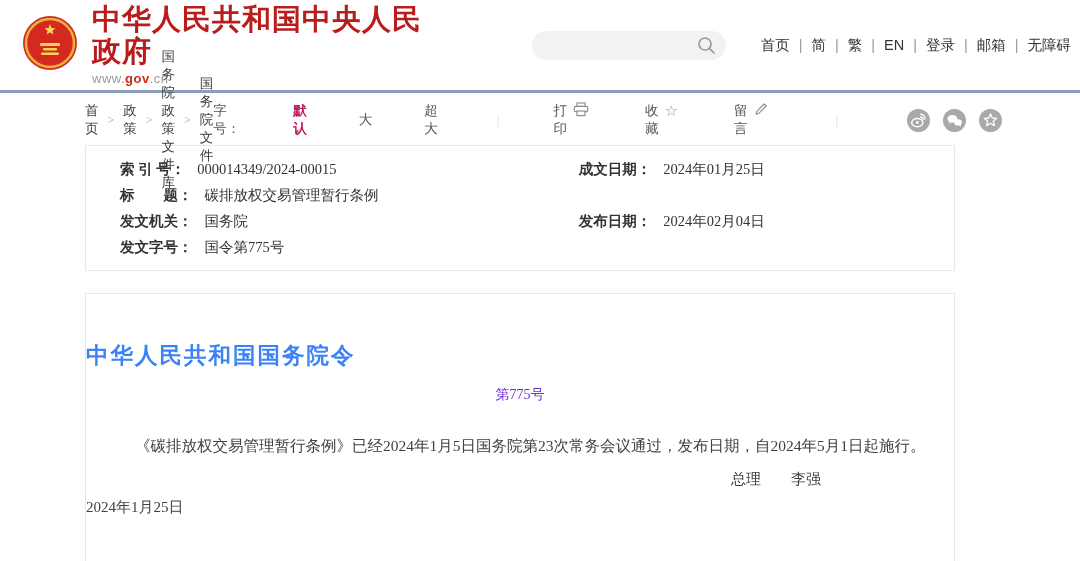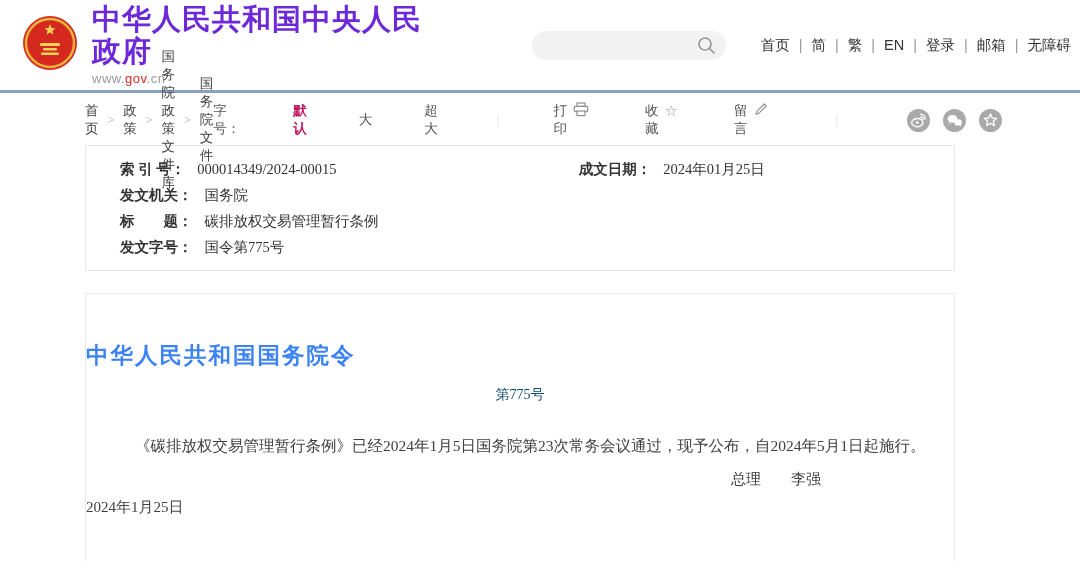--- a/index.html
+++ b/index.html
@@ -3,23 +3,23 @@
 <meta charset="utf-8">
 <style>
   * { box-sizing: border-box; margin: 0; padding: 0; }
   html, body { width: 1080px; height: 561px; overflow: hidden; background: #fff; }
   body { font-family: "Liberation Sans", "DejaVu Sans", sans-serif; }
 
   
   .header { height: 90px; display: flex; align-items: center; padding-left: 22px; background: #fff; }
   .brand { display: flex; align-items: center; cursor: pointer; }
   .brand-text { margin-left: 14px; }
-  .site-title { font-size: 29px; font-weight: bold; color: #6d28d9; letter-spacing: 1px; line-height: 1.1; }
+  .site-title { font-size: 29px; font-weight: bold; color: #b91c1c; letter-spacing: 1px; line-height: 1.1; }
   .site-url { font-size: 13px; color: #9a9a9a; margin-top: 4px; letter-spacing: 0.5px; }
-  .site-url .gov { color: #d5281e; font-weight: normal; }
+  .site-url .gov { color: #d5281e; font-weight: bold; }
 
   .search { width: 210px; height: 29px; background: #f2f2f2; border-radius: 15px; margin-left: 85px;
             position: relative; display: flex; align-items: center; }
   .search input { border: none; outline: none; background: transparent; width: 100%; height: 100%;
                   padding: 0 38px 0 16px; font-size: 14px; color: #333; }
   .search .mag { position: absolute; right: 10px; top: 5px; }
 
   .nav { display: flex; align-items: center; margin-left: 26px; font-size: 14.5px; color: #333; }
   .nav .nav-item { cursor: pointer; padding: 0 9px; white-space: nowrap; }
   .nav .sep { color: #999; font-weight: 300; }
@@ -52,21 +52,21 @@
               font-family: "Liberation Serif", "DejaVu Serif", serif; font-size: 14.5px; color: #333; }
   .meta-col { width: 55%; }
   .meta-col.right { width: 45%; }
   .meta-row { line-height: 26px; white-space: nowrap; }
   .meta-label { font-weight: bold; margin-right: 12px; }
 
   
   .doc-box { margin-top: 22px; border: 1px solid #e9e9e9; height: 620px; padding-top: 46px;
              font-family: "Liberation Serif", "DejaVu Serif", serif; color: #3c3c3c; background: #fff; }
   .decree-title { text-align: left; font-size: 22.5px; font-weight: bold; color: #3b82f6; letter-spacing: 2px; }
-  .decree-no { text-align: center; font-size: 14px; margin-top: 15px; color: #0c4a6e; }
+  .decree-no { text-align: center; font-size: 14px; margin-top: 15px; color: #6d28d9; }
   .doc-para { margin: 28px 18px 0; font-size: 15.5px; line-height: 1.8; text-indent: 2em; color: #404040; }
   .signer { text-align: right; padding-right: 133px; margin-top: 10px; font-size: 15px; color: #404040; }
   .sign-date { text-align: left; padding-right: 98px; margin-top: 9px; font-size: 15px; color: #404040; }
 </style>
 </head>
 <body>
 
 <div class="header">
   <div class="brand">
     <span>
@@ -189,40 +189,43 @@
       </span>
     </div>
   </div>
 
   <div class="meta-box">
     <div class="meta-col">
       <div class="meta-row">
         <span class="meta-label">索 引 号：</span><span>000014349/2024-00015</span>
       </div>
       <div class="meta-row">
+        <span class="meta-label">标　　题：</span><span>碳排放权交易管理暂行条例</span>
+      </div>
+      <div class="meta-row">
         <span class="meta-label">发文机关：</span><span>国务院</span>
       </div>
       <div class="meta-row">
-        <span class="meta-label">标　　题：</span><span>碳排放权交易管理暂行条例</span>
-      </div>
-      <div class="meta-row">
         <span class="meta-label">发文字号：</span><span>国令第775号</span>
       </div>
     </div>
     <div class="meta-col right">
       <div class="meta-row">
         <span class="meta-label">成文日期：</span><span>2024年01月25日</span>
       </div>
       <div class="meta-row">
         <span class="meta-label"></span><span></span>
+      </div>
+      <div class="meta-row">
+        <span class="meta-label">发布日期：</span><span>2024年02月04日</span>
       </div>
     </div>
   </div>
 
   <div class="doc-box">
     <div class="decree-title">中华人民共和国国务院令</div>
     <div class="decree-no">第775号</div>
-    <p class="doc-para">《碳排放权交易管理暂行条例》已经2024年1月5日国务院第23次常务会议通过，现予公布，自2024年5月1日起施行。</p>
+    <p class="doc-para">《碳排放权交易管理暂行条例》已经2024年1月5日国务院第23次常务会议通过，发布日期，自2024年5月1日起施行。</p>
     <div class="signer">总理　　李强</div>
     <div class="sign-date">2024年1月25日</div>
 
   </div>
 </div>
 
 </body></html>

